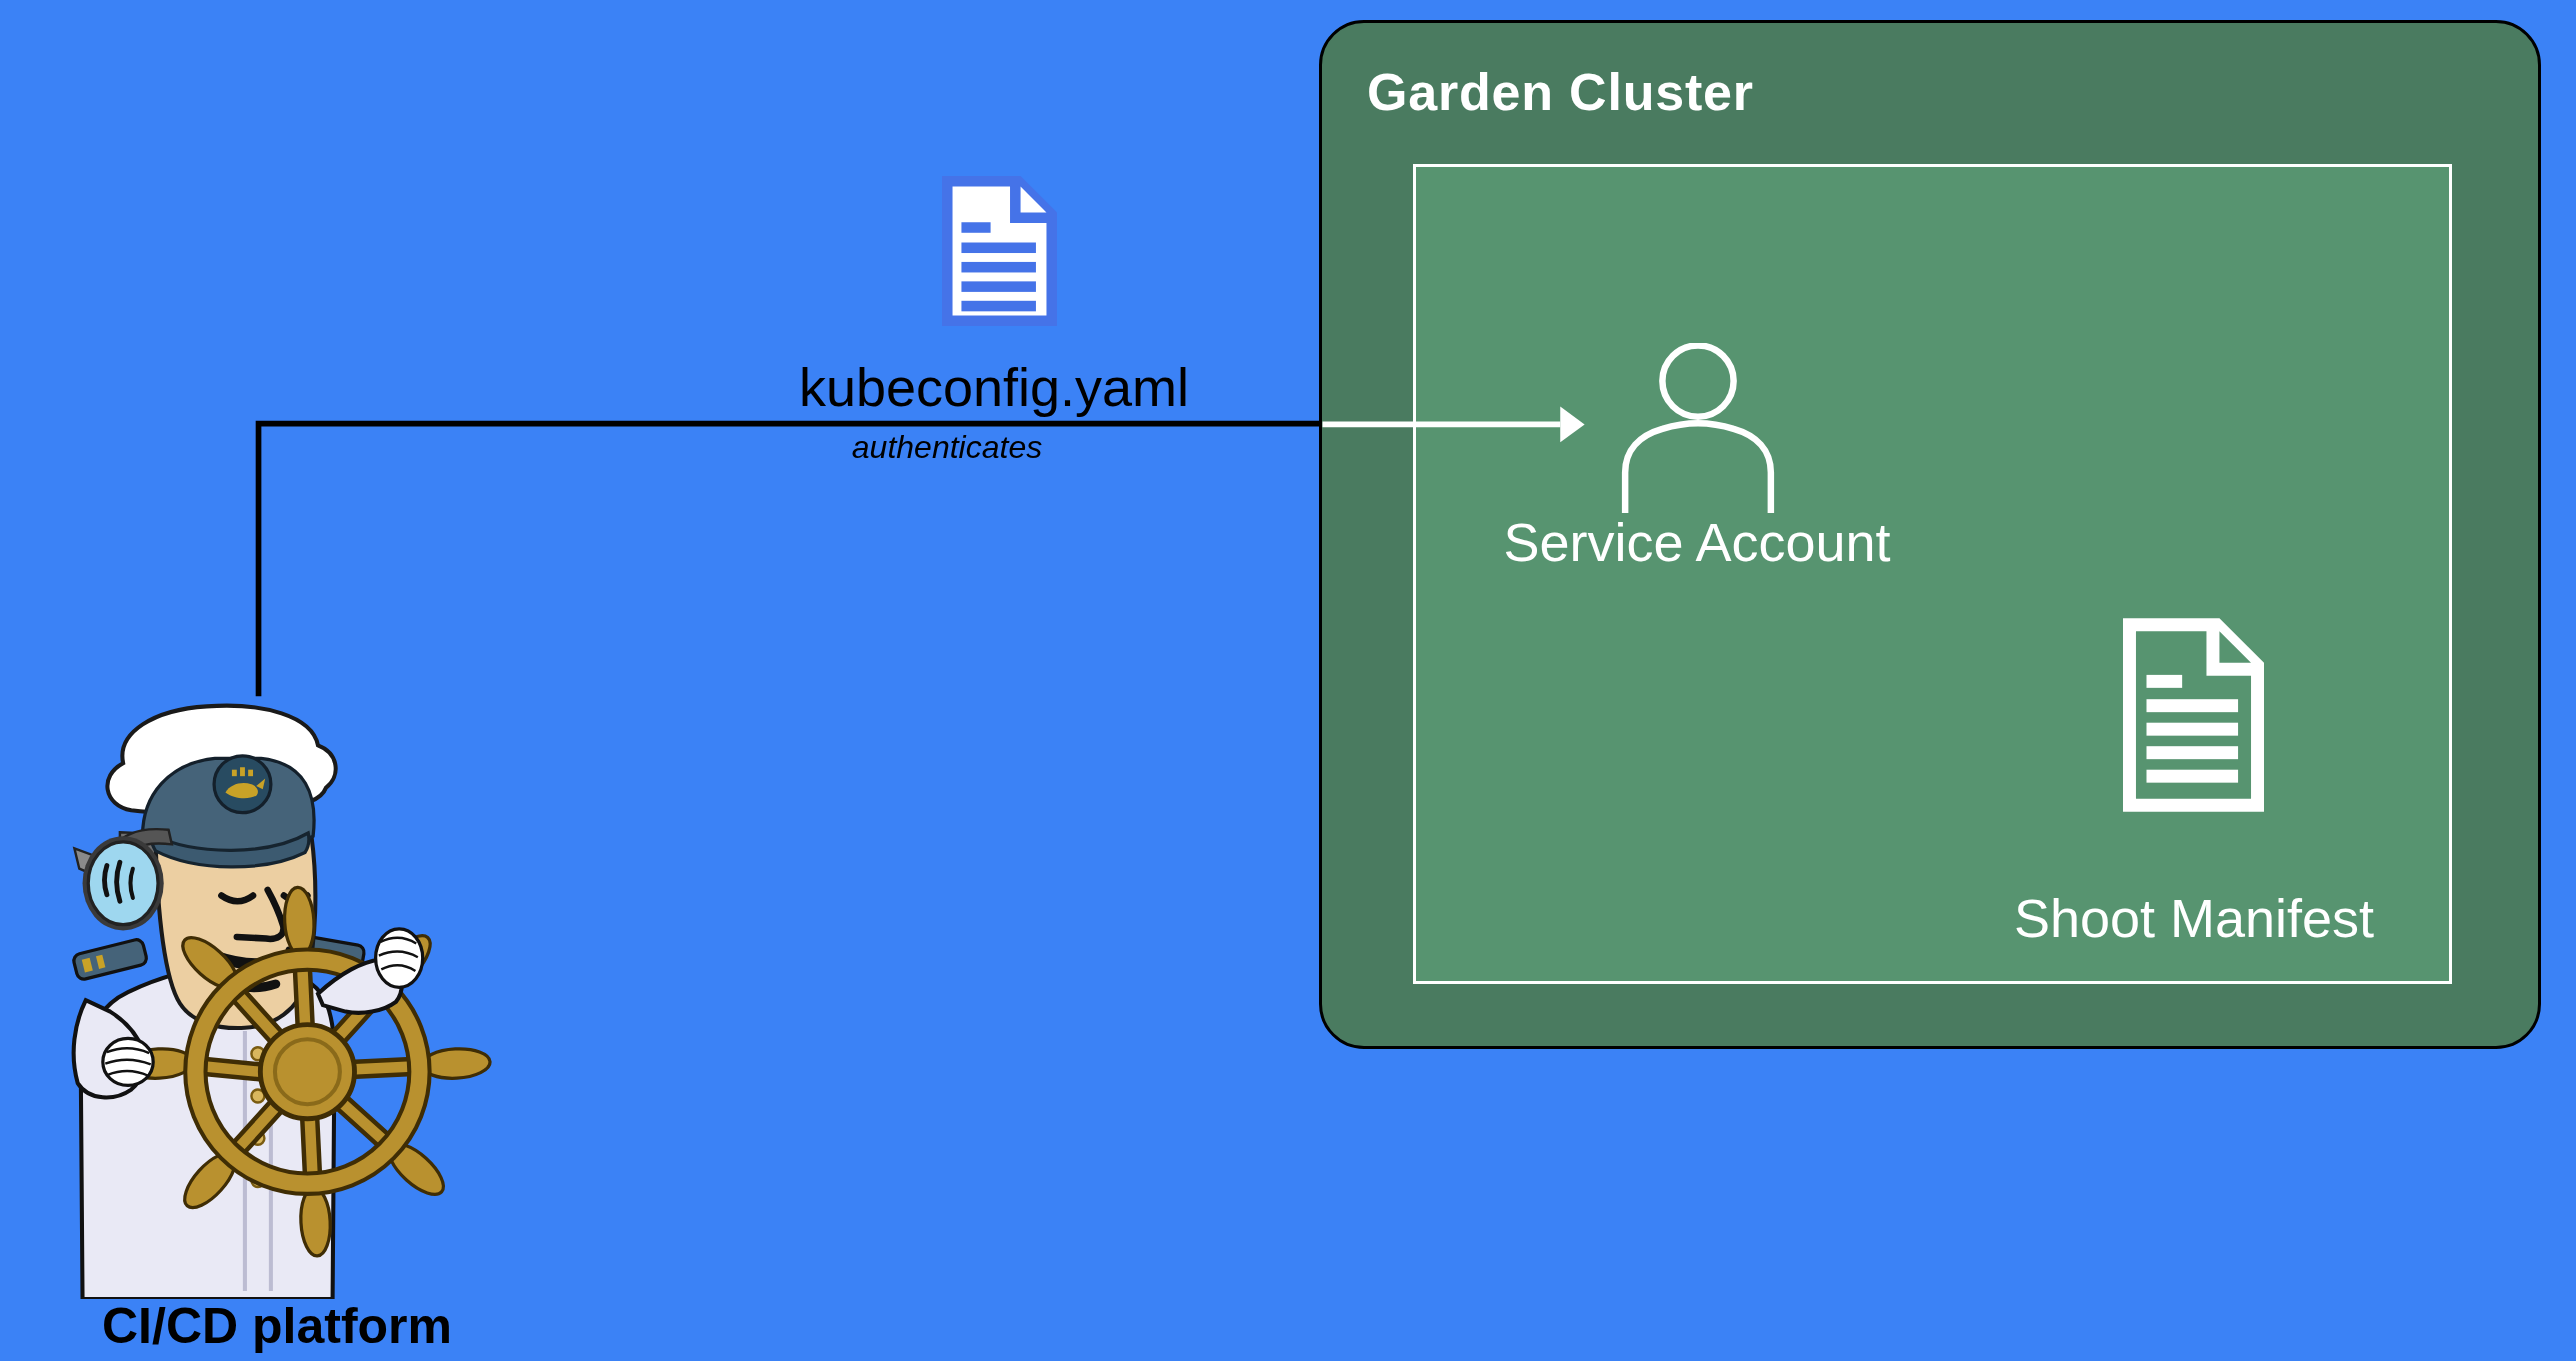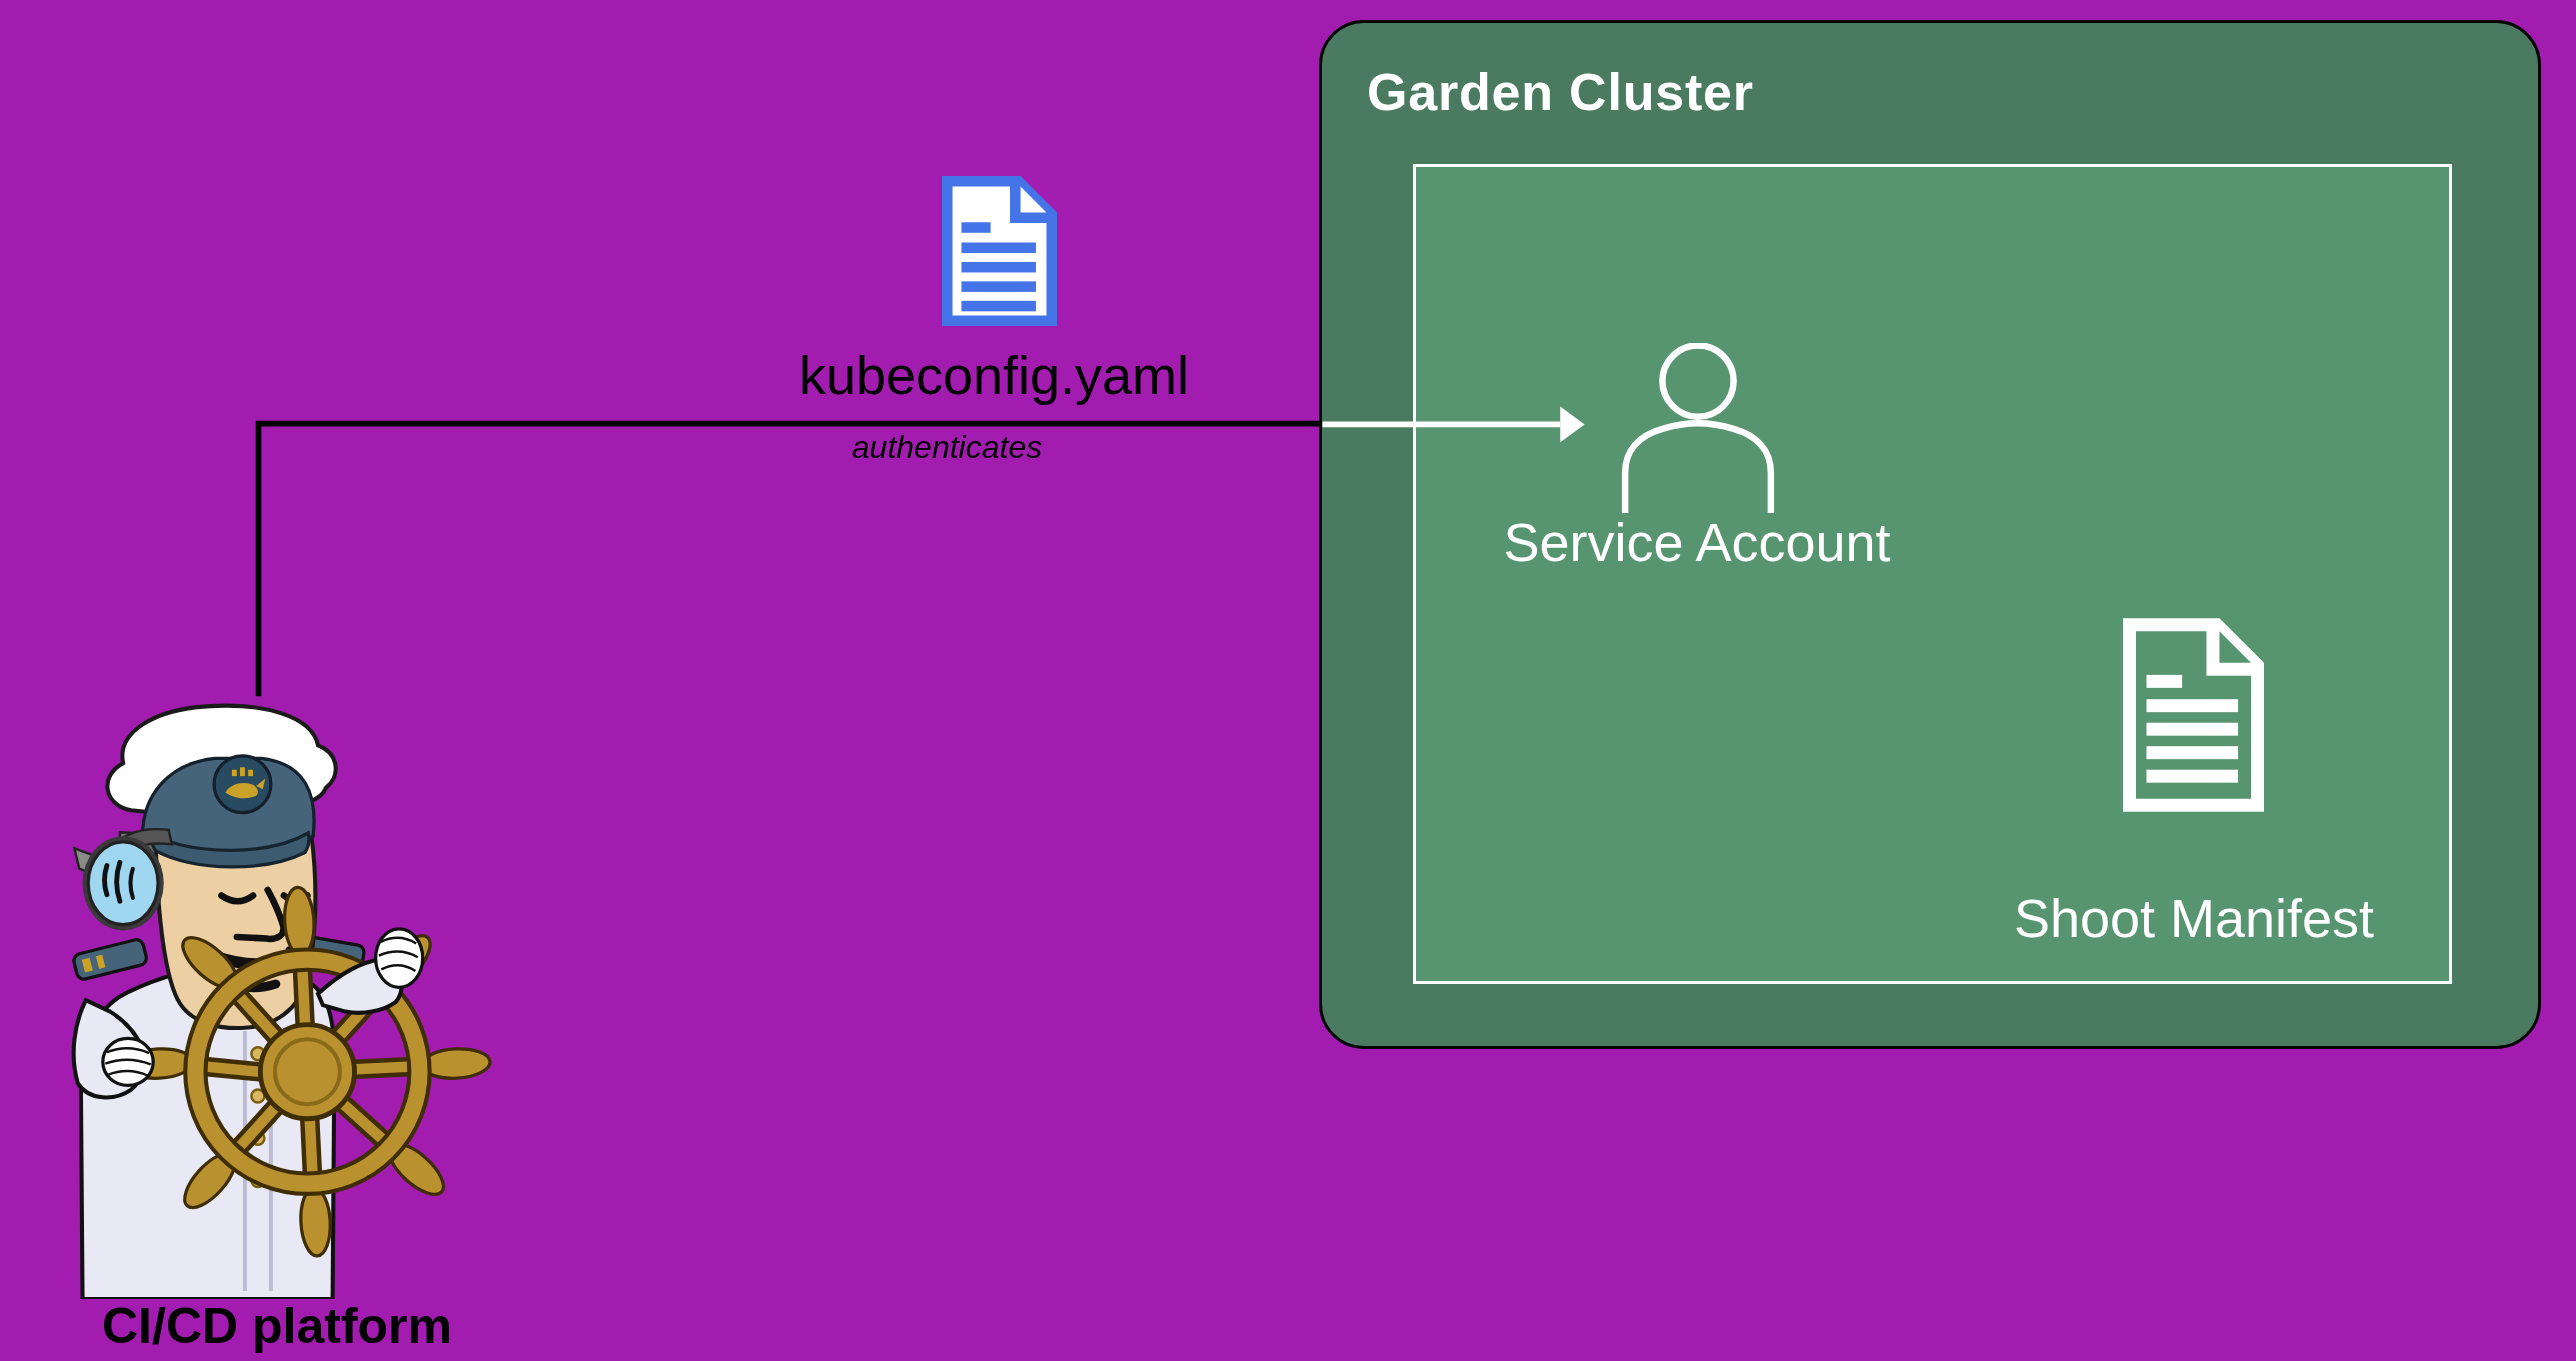--- a/index.html
+++ b/index.html
@@ -1,19 +1,19 @@
 <!DOCTYPE html>
 <html style="font-size:13px"><head>
 <meta charset="utf-8">
 <style>
   html,body{margin:0;padding:0;background:#fff;}
   .canvas{
     position:relative;
     width:2576px;height:1361px;
-    background:#a21caf;
+    background:#3b82f6;
     font-family:"Liberation Sans", sans-serif;
     overflow:hidden;
   }
   .abs{position:absolute;}
   
   .cluster-box{
     left:1319px;top:20px;width:1222px;height:1029px;
     background:#4a7b60;border:3.2px solid #000;border-radius:45px;
     box-sizing:border-box;z-index:1;
   }
@@ -31,21 +31,21 @@
   .project-title{
     left:1455px;top:193px;
     font-family:"Liberation Mono","DejaVu Sans Mono",monospace;
     font-size:57px;font-weight:bold;color:#fff;z-index:3;white-space:nowrap;
   }
   .label-white{color:#ffffff;font-size:54px;text-align:center;z-index:3;white-space:nowrap;}
   .label-black{color:#000;font-size:54px;text-align:center;z-index:3;white-space:nowrap;}
   .label-italic{color:#000;font-size:32px;font-style:italic;text-align:center;z-index:3;white-space:nowrap;}
   .svc-label{left:1421px;top:511px;width:552px;}
   .shoot-label{left:1918px;top:851px;width:552px;margin-top:36px;}
-  .kube-label{left:718px;top:344px;width:552px;}
+  .kube-label{left:718px;top:356px;width:552px;}
   .auth-label{left:671px;top:429px;width:552px;}
   .cicd-label{left:102px;top:1297px;font-size:50px;color:#000;z-index:3;white-space:nowrap;font-weight:bold;}
   .icon-layer{z-index:3;}
   .connector-layer{left:0;top:0;z-index:5;pointer-events:none;}
   .jenkins-layer{left:32px;top:682px;z-index:2;}
 </style>
 </head>
 <body>
 
 <div class="canvas">

